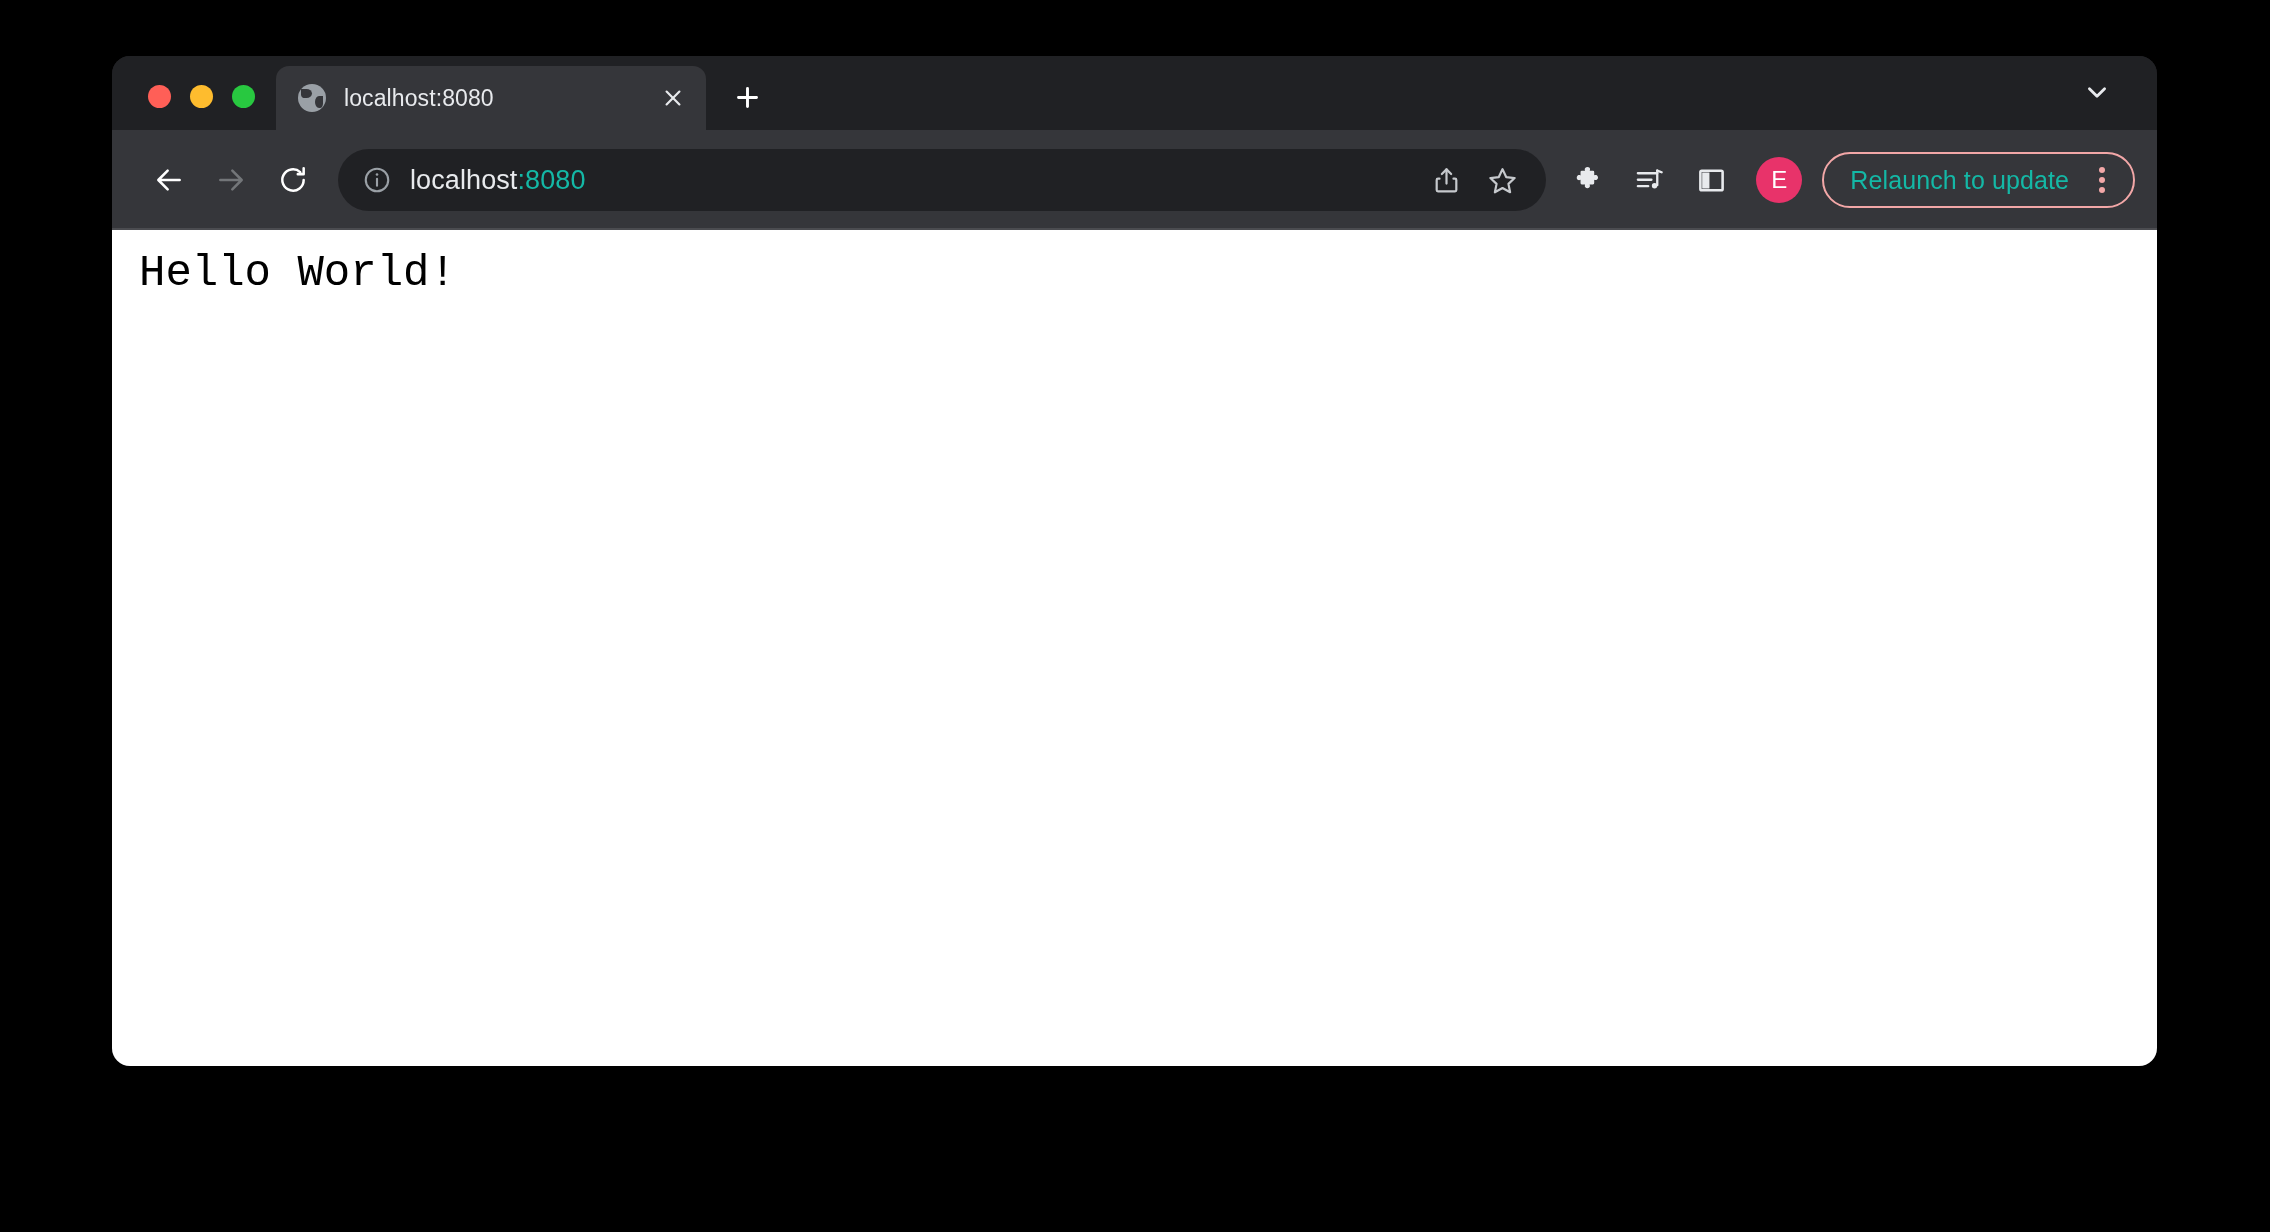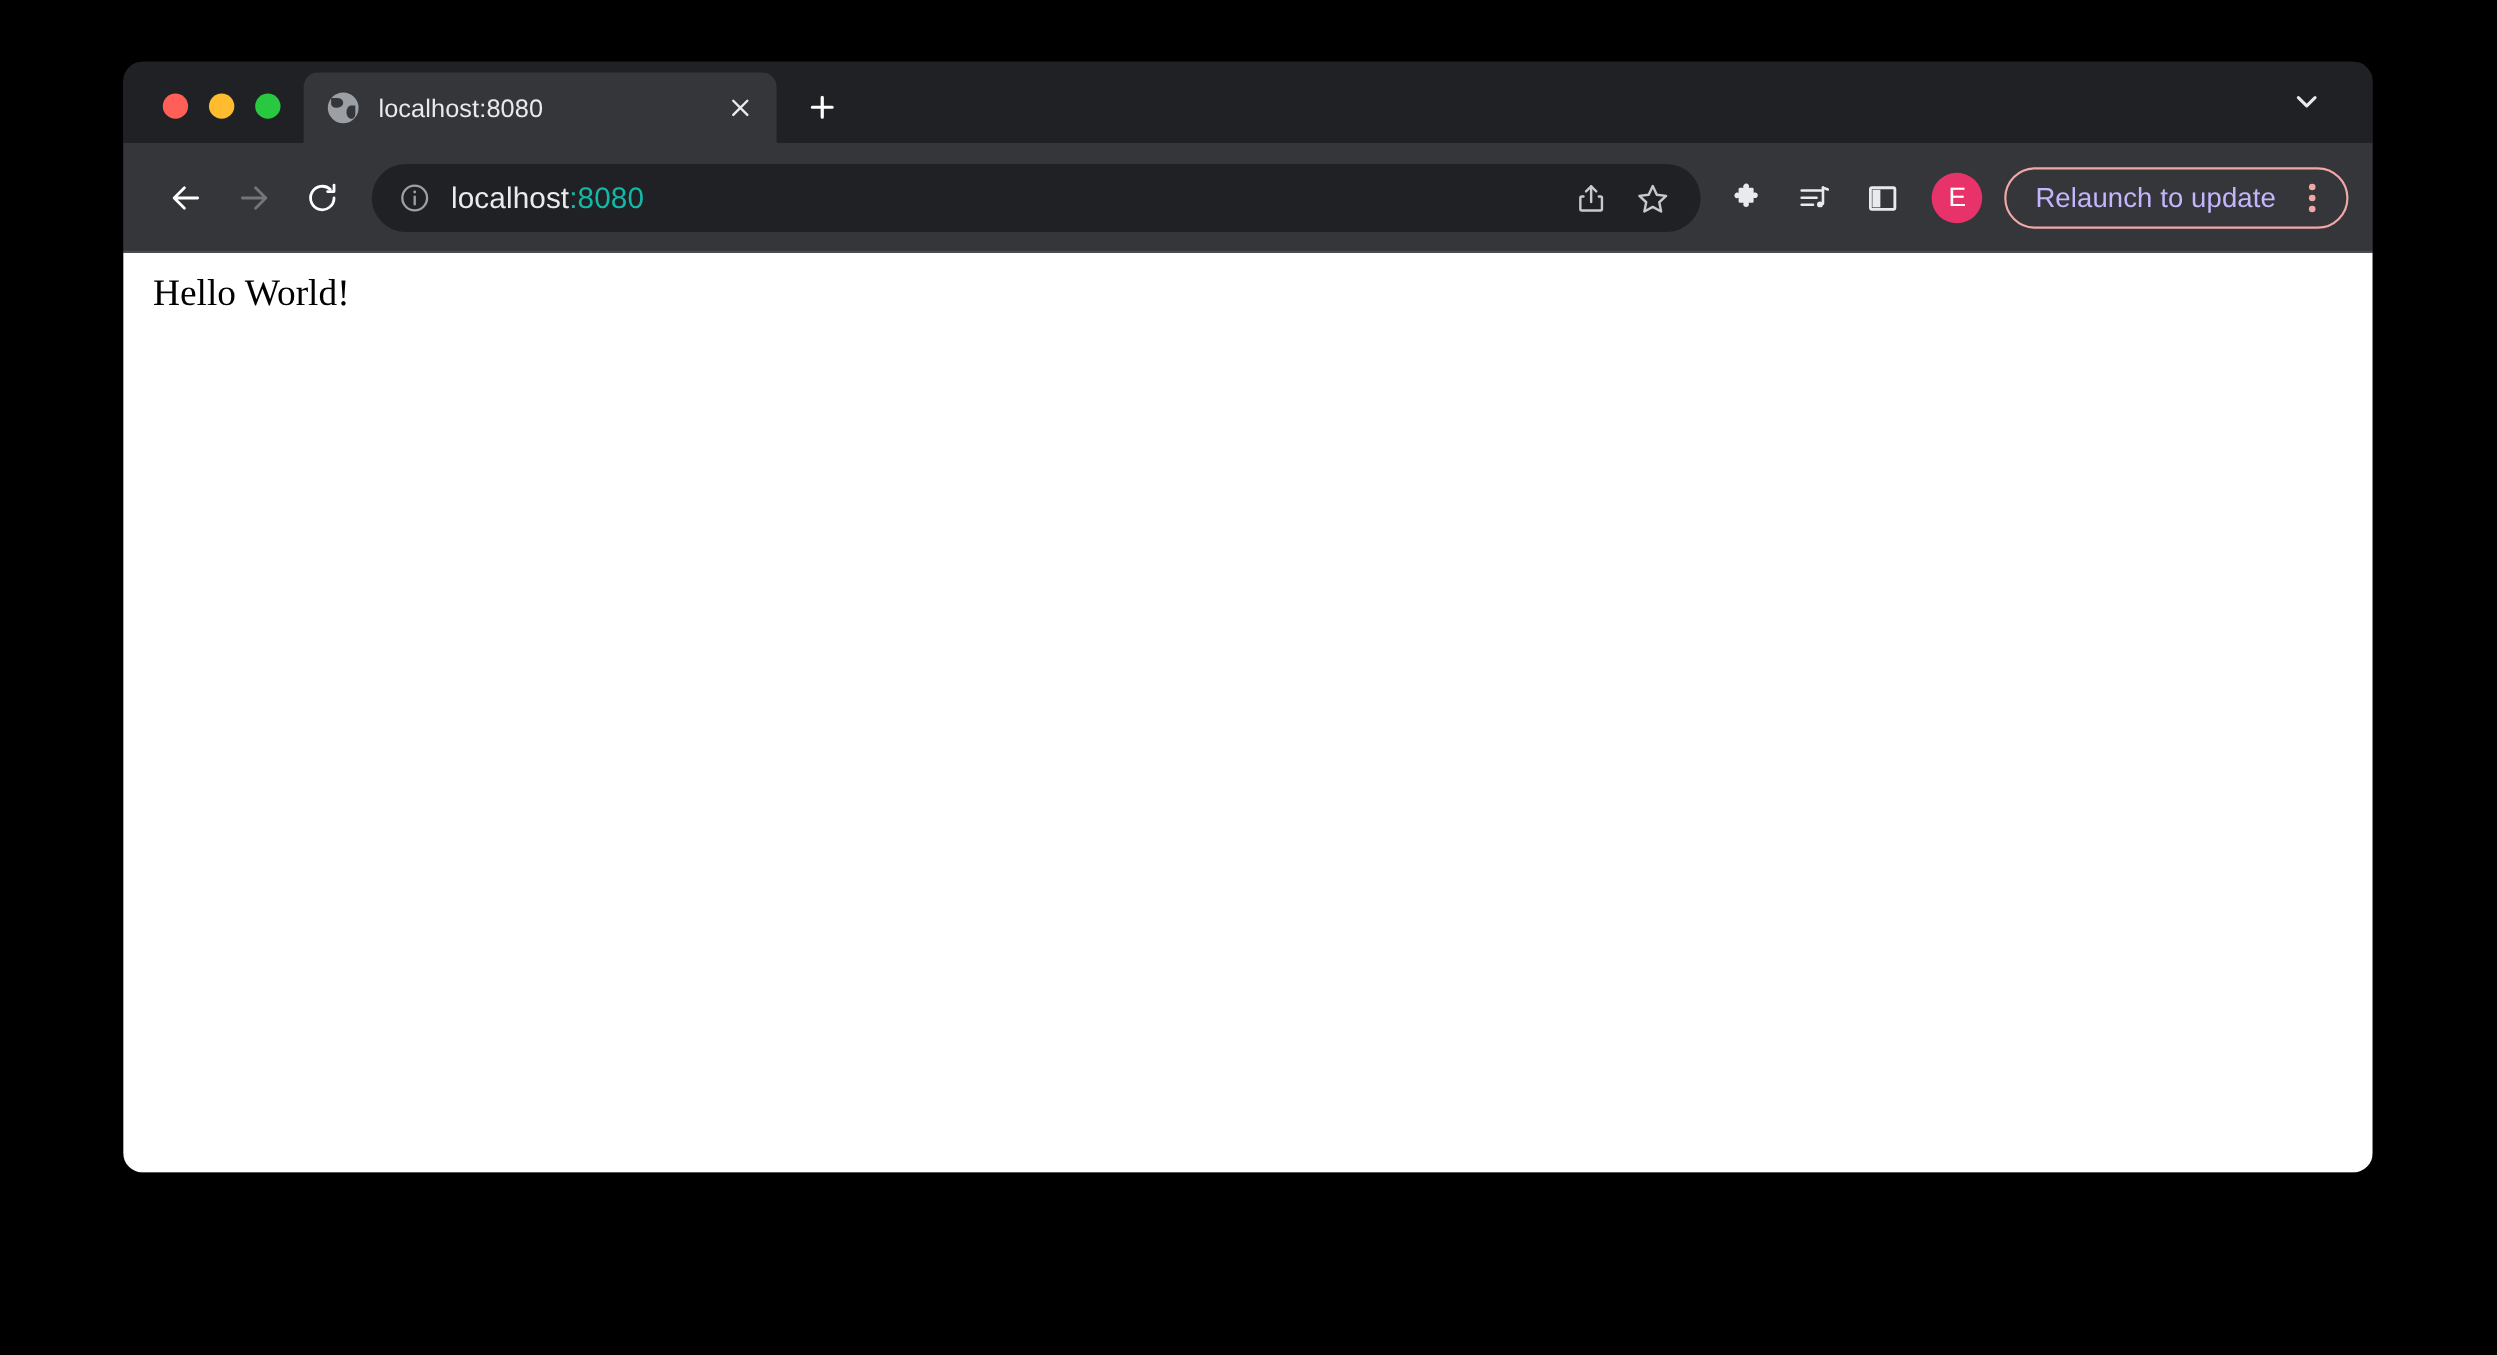--- a/index.html
+++ b/index.html
@@ -169,43 +169,43 @@
     font-size:24px;
   }
 
   #relaunch-pill{
     display:flex; align-items:center;
     height:56px;
     margin-left:14px;
     padding:0 14px 0 26px;
     border:2px solid #f2a7a7;
     border-radius:28px;
-    color:#c4b5fd;
+    color:#14b8a6;
     white-space:nowrap;
   }
   #relaunch-label{ font-size:25px; letter-spacing:.1px; }
   #relaunch-menu{
     width:34px; height:34px; margin-left:16px;
     display:flex; flex-direction:column; align-items:center; justify-content:center;
     gap:4px;
   }
   #relaunch-menu i{
     width:6px; height:6px; border-radius:50%;
     background:#f2a7a7; display:block;
   }
 
   
   #page-viewport{
     height:calc(100% - 174px);
     background:#ffffff;
     overflow:hidden;
   }
   #page-heading{
-    font-family:Liberation Serif, serif;
-    font-size:34px;
+    font-family:Liberation Mono, monospace;
+    font-size:44px;
     color:#000000;
     padding:18px 0 0 14px;
     margin-left:13px;
   }
 </style>
 </head>
 <body>
 
 <div id="browser-window">
 

